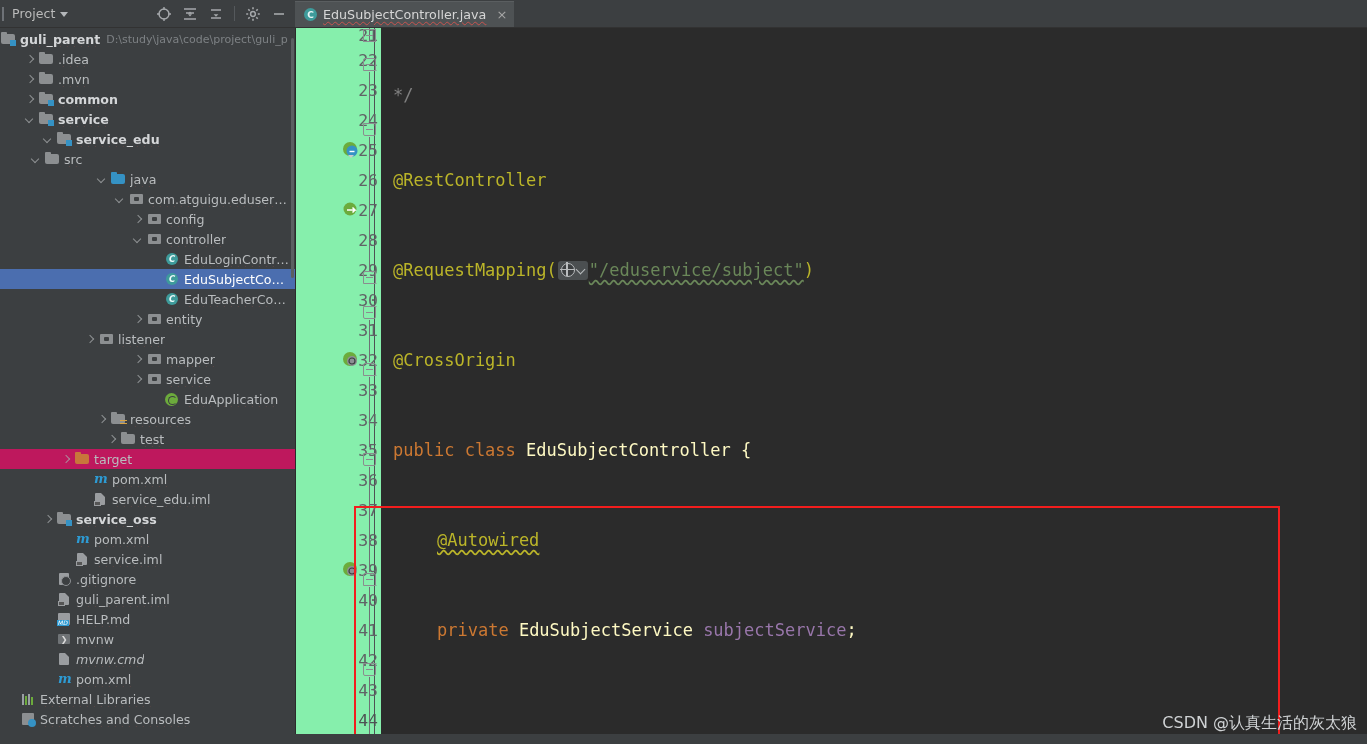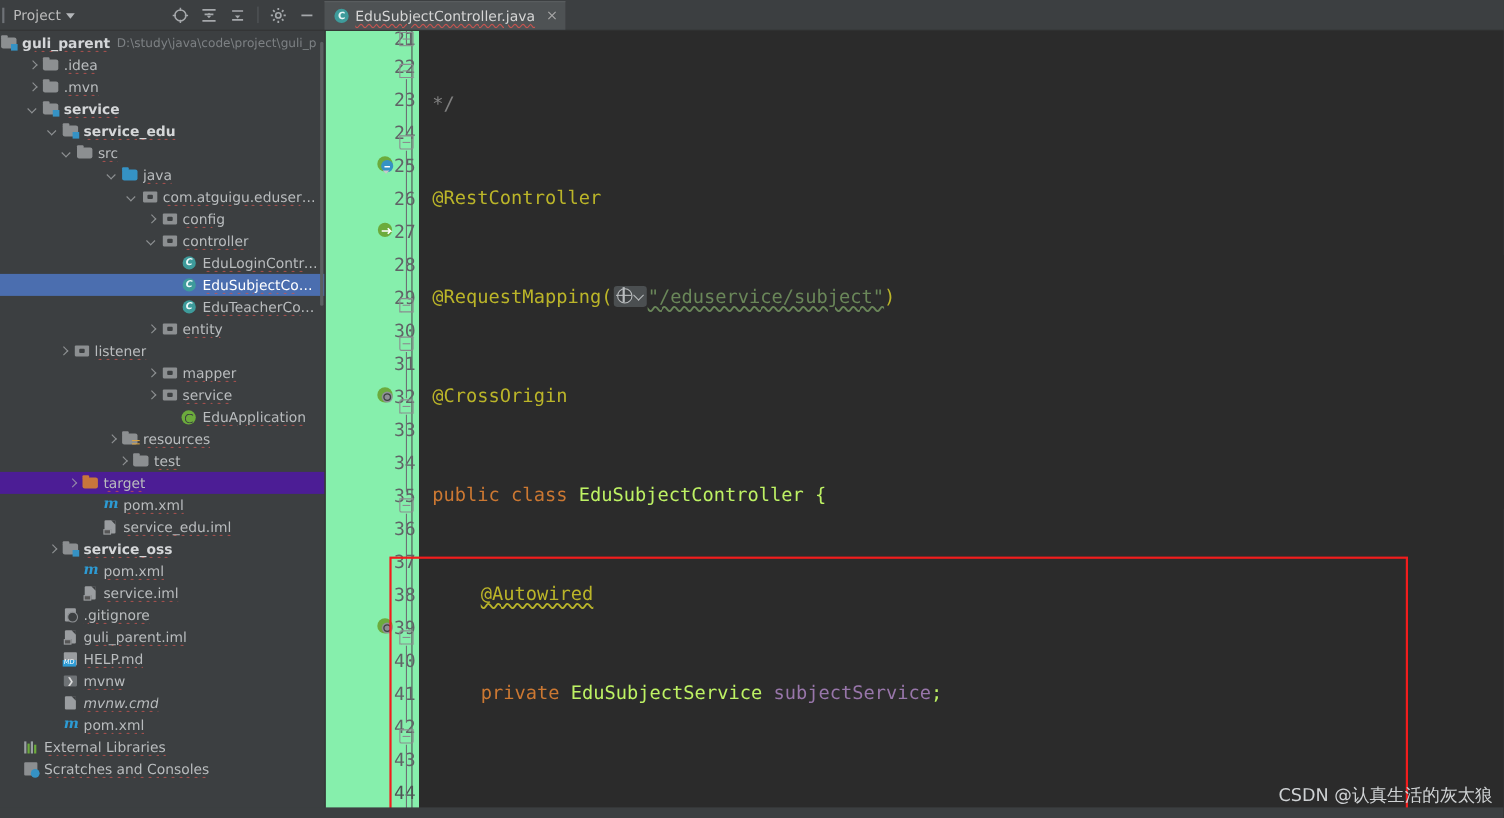--- a/index.html
+++ b/index.html
@@ -52,21 +52,21 @@
   
   .tree{
     width:295px;flex:0 0 295px;background:#3c3f41;overflow:hidden;
     padding-top:1px;position:relative;
   }
   .row{
     height:20px;display:flex;align-items:center;color:#b9bcbe;font-size:12.6px;
     white-space:nowrap;padding-right:4px;
   }
   .row.sel{background:#4b6eaf;color:#ffffff;}
-  .row.marked{background:#4c1d95;}
+  .row.marked{background:#be185d;}
   .arrow{
     width:9px;height:9px;flex:0 0 9px;position:relative;margin-right:3px;opacity:.75;
   }
   .arrow.r::before{
     content:"";position:absolute;left:1px;top:1px;width:5px;height:5px;
     border-right:1.6px solid #a9acae;border-top:1.6px solid #a9acae;transform:rotate(45deg);
   }
   .arrow.d::before{
     content:"";position:absolute;left:0px;top:1px;width:5px;height:5px;
     border-right:1.6px solid #a9acae;border-bottom:1.6px solid #a9acae;transform:rotate(45deg);
@@ -145,21 +145,21 @@
   .code{
     flex:1;position:relative;background:#2b2b2b;overflow:hidden;
     font-size:17px;line-height:30px;white-space:pre;color:#a9b7c6;
   }
   .cl{height:30px;padding-left:12px;}
   .kw{color:#cc7832;}
   .ann{color:#bbb529;}
   .strUW{color:#6a8759;text-decoration:underline wavy #6a8759;text-underline-offset:3px;}
   .cmt{color:#808080;}
   .fld{color:#9876aa;}
-  .cls2{color:#bef264;}
+  .cls2{color:#fef9c3;}
   .annU{color:#bbb529;text-decoration:underline wavy #bbb529;text-underline-offset:3px;}
   .globe{
     display:inline-block;width:30px;height:19px;background:#4b4f51;border-radius:3px;
     vertical-align:-4px;position:relative;margin:0 1px;
   }
   .globe .g1{position:absolute;left:3px;top:2px;width:14px;height:14px;border-radius:50%;
     background:#3c3f41;border:1.6px solid #b9bcbe;}
   .globe .g1::after{content:"";position:absolute;left:4.5px;top:-1.6px;width:1.4px;height:14px;background:#b9bcbe;}
   .globe .g1::before{content:"";position:absolute;left:-1.6px;top:5px;width:14px;height:1.4px;background:#b9bcbe;}
   .globe .g2{position:absolute;right:4px;top:5px;width:7px;height:7px;
@@ -243,36 +243,44 @@
             <span class="lbl sq">.idea</span>
           </div>
           <div class="row" style="padding-left: 26px;">
             <span class="arrow r"></span>
             <span class="ico">
               <i class="f-grey"></i>
             </span>
             <span class="lbl sq">.mvn</span>
           </div>
           <div class="row" style="padding-left: 26px;">
+            <span class="arrow r"></span>
+            <span class="ico">
+              <i class="f-grey"></i>
+              <i class="badge-mod"></i>
+            </span>
+            <span class="lbl bold sq">common</span>
+          </div>
+          <div class="row" style="padding-left: 26px;">
             <span class="arrow d"></span>
             <span class="ico">
               <i class="f-grey"></i>
               <i class="badge-mod"></i>
             </span>
             <span class="lbl bold sq">service</span>
           </div>
           <div class="row" style="padding-left: 44px;">
             <span class="arrow d"></span>
             <span class="ico">
               <i class="f-grey"></i>
               <i class="badge-mod"></i>
             </span>
             <span class="lbl bold sq">service_edu</span>
           </div>
-          <div class="row" style="padding-left: 57px;">
+          <div class="row" style="padding-left: 32px;">
             <span class="arrow d"></span>
             <span class="ico">
               <i class="f-grey"></i>
             </span>
             <span class="lbl sq">src</span>
           </div>
           <div class="row" style="padding-left: 98px;">
             <span class="arrow d"></span>
             <span class="ico">
               <i class="f-blue"></i>
@@ -321,21 +329,21 @@
             </span>
             <span class="lbl sq">EduTeacherController</span>
           </div>
           <div class="row" style="padding-left: 134px;">
             <span class="arrow r"></span>
             <span class="ico">
               <i class="pkg"></i>
             </span>
             <span class="lbl sq">entity</span>
           </div>
-          <div class="row" style="padding-left: 54px;">
+          <div class="row" style="padding-left: 86px;">
             <span class="arrow r"></span>
             <span class="ico">
               <i class="pkg"></i>
             </span>
             <span class="lbl sq">listener</span>
           </div>
           <div class="row" style="padding-left: 134px;">
             <span class="arrow r"></span>
             <span class="ico">
               <i class="pkg"></i>

